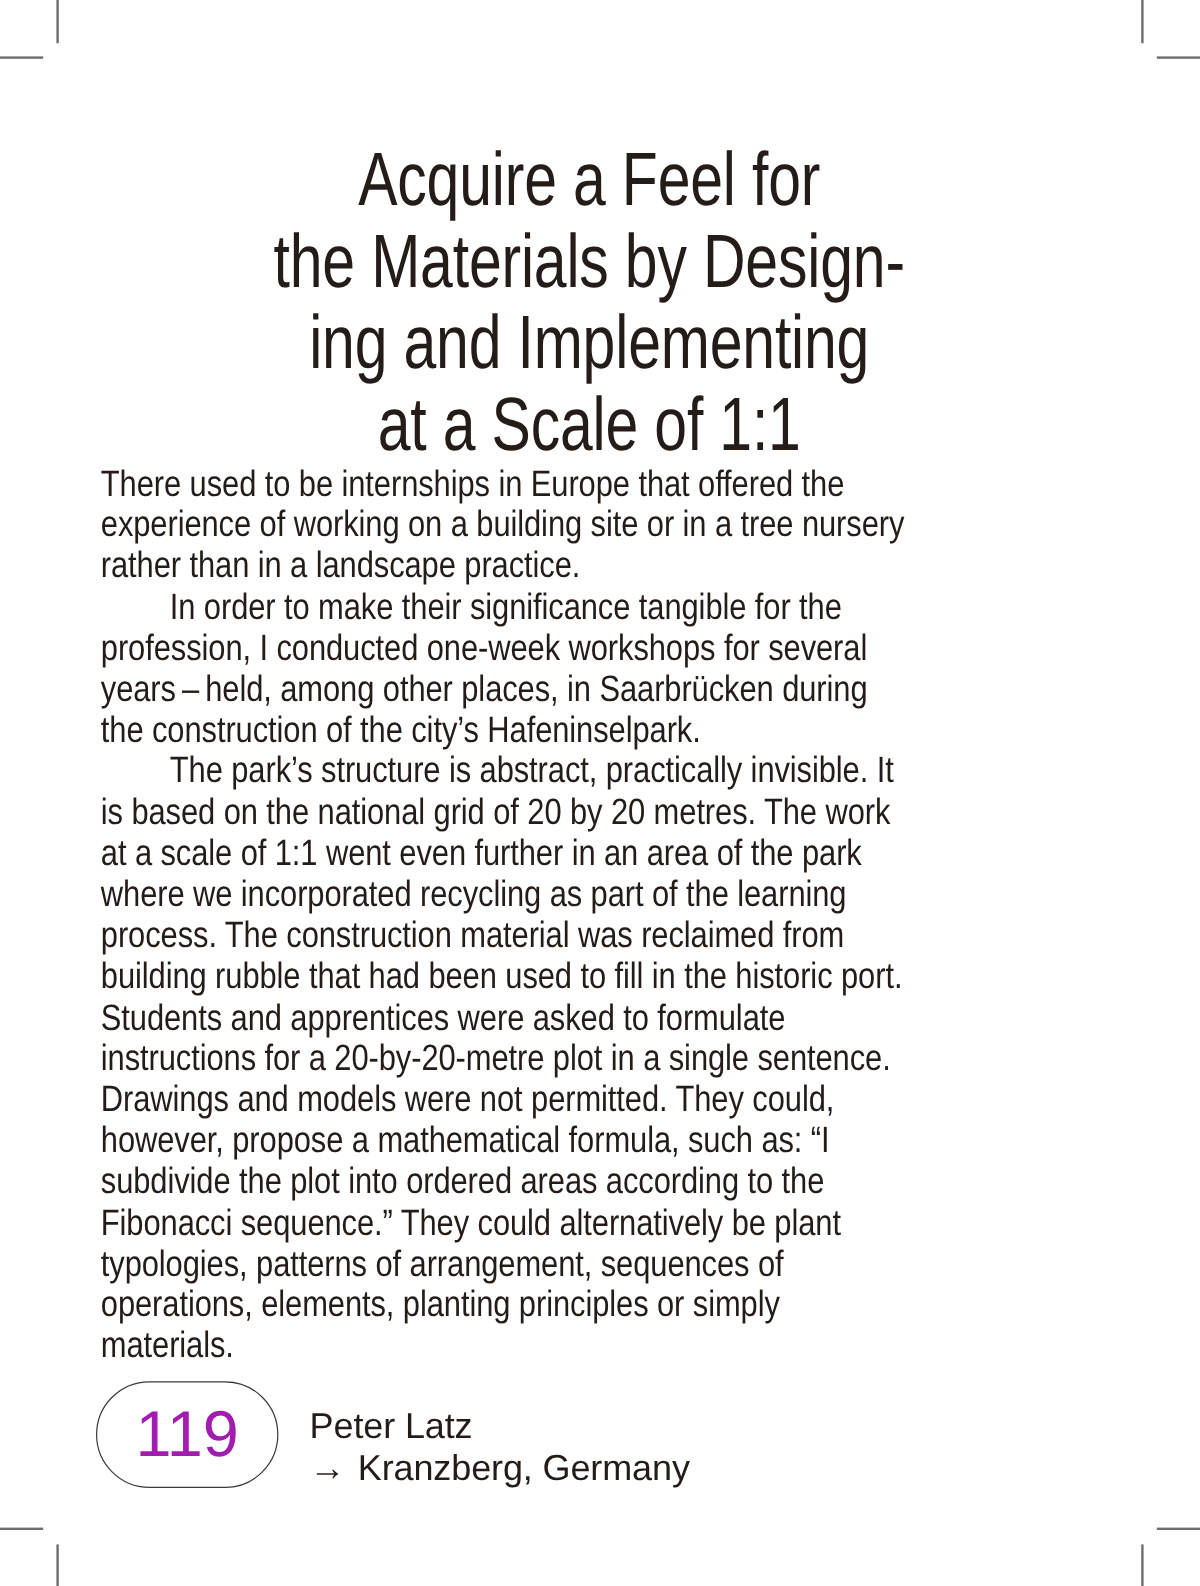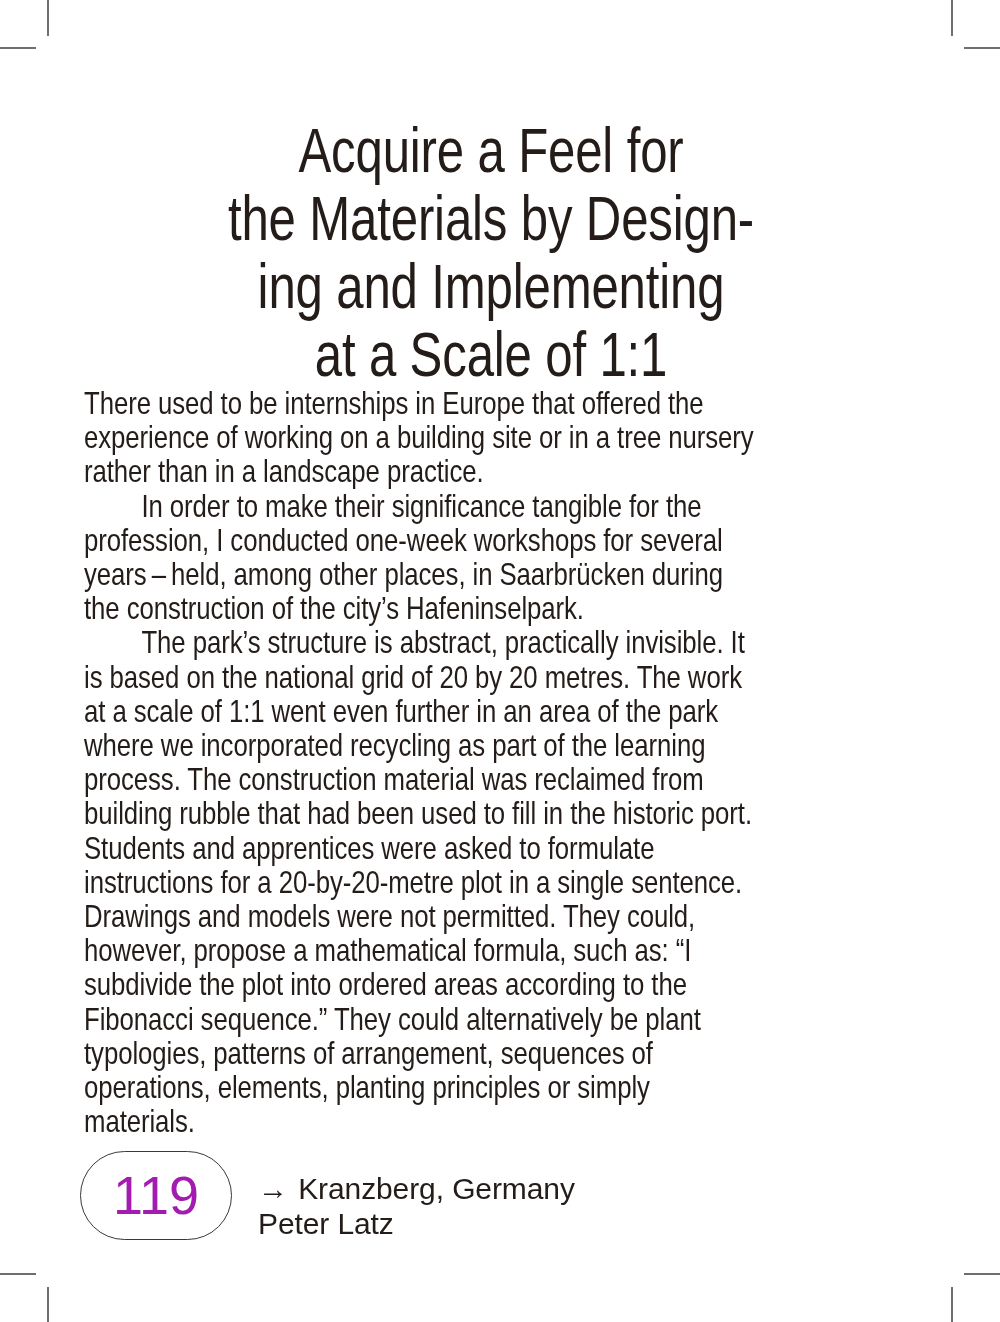--- a/index.html
+++ b/index.html
@@ -136,18 +136,18 @@
     <p>There used to be internships in Europe that offered the experience of working on a building site or in a tree nursery rather than in a landscape practice.</p>
     <p class="indent">In order to make their significance tangible for the profession, I conducted one-week workshops for several years – held, among other places, in Saarbrücken during the construction of the city’s Hafeninselpark.</p>
     <p class="indent">The park’s structure is abstract, practically invisible. It is based on the national grid of 20 by 20 metres. The work at a scale of 1:1 went even further in an area of the park where we incorporated recycling as part of the learning process. The construction material was reclaimed from building rubble that had been used to fill in the historic port. Students and apprentices were asked to formulate instructions for a 20-by-20-metre plot in a single sentence. Drawings and models were not permitted. They could, however, propose a mathematical formula, such as: “I subdivide the plot into ordered areas according to the Fibonacci sequence.” They could alternatively be plant typologies, patterns of arrangement, sequences of operations, elements, planting principles or simply materials.</p>
   </div>
 
   <div id="footer">
     <div id="page-pill">
       <span id="page-number">119</span>
     </div>
     <div id="credit">
+      <span class="line">Peter Latz</span>
       <span class="line"><span class="arrow">→</span> <span>Kranzberg, Germany</span></span>
-      <span class="line">Peter Latz</span>
     </div>
   </div>
 
 </div>
 
 </body></html>

